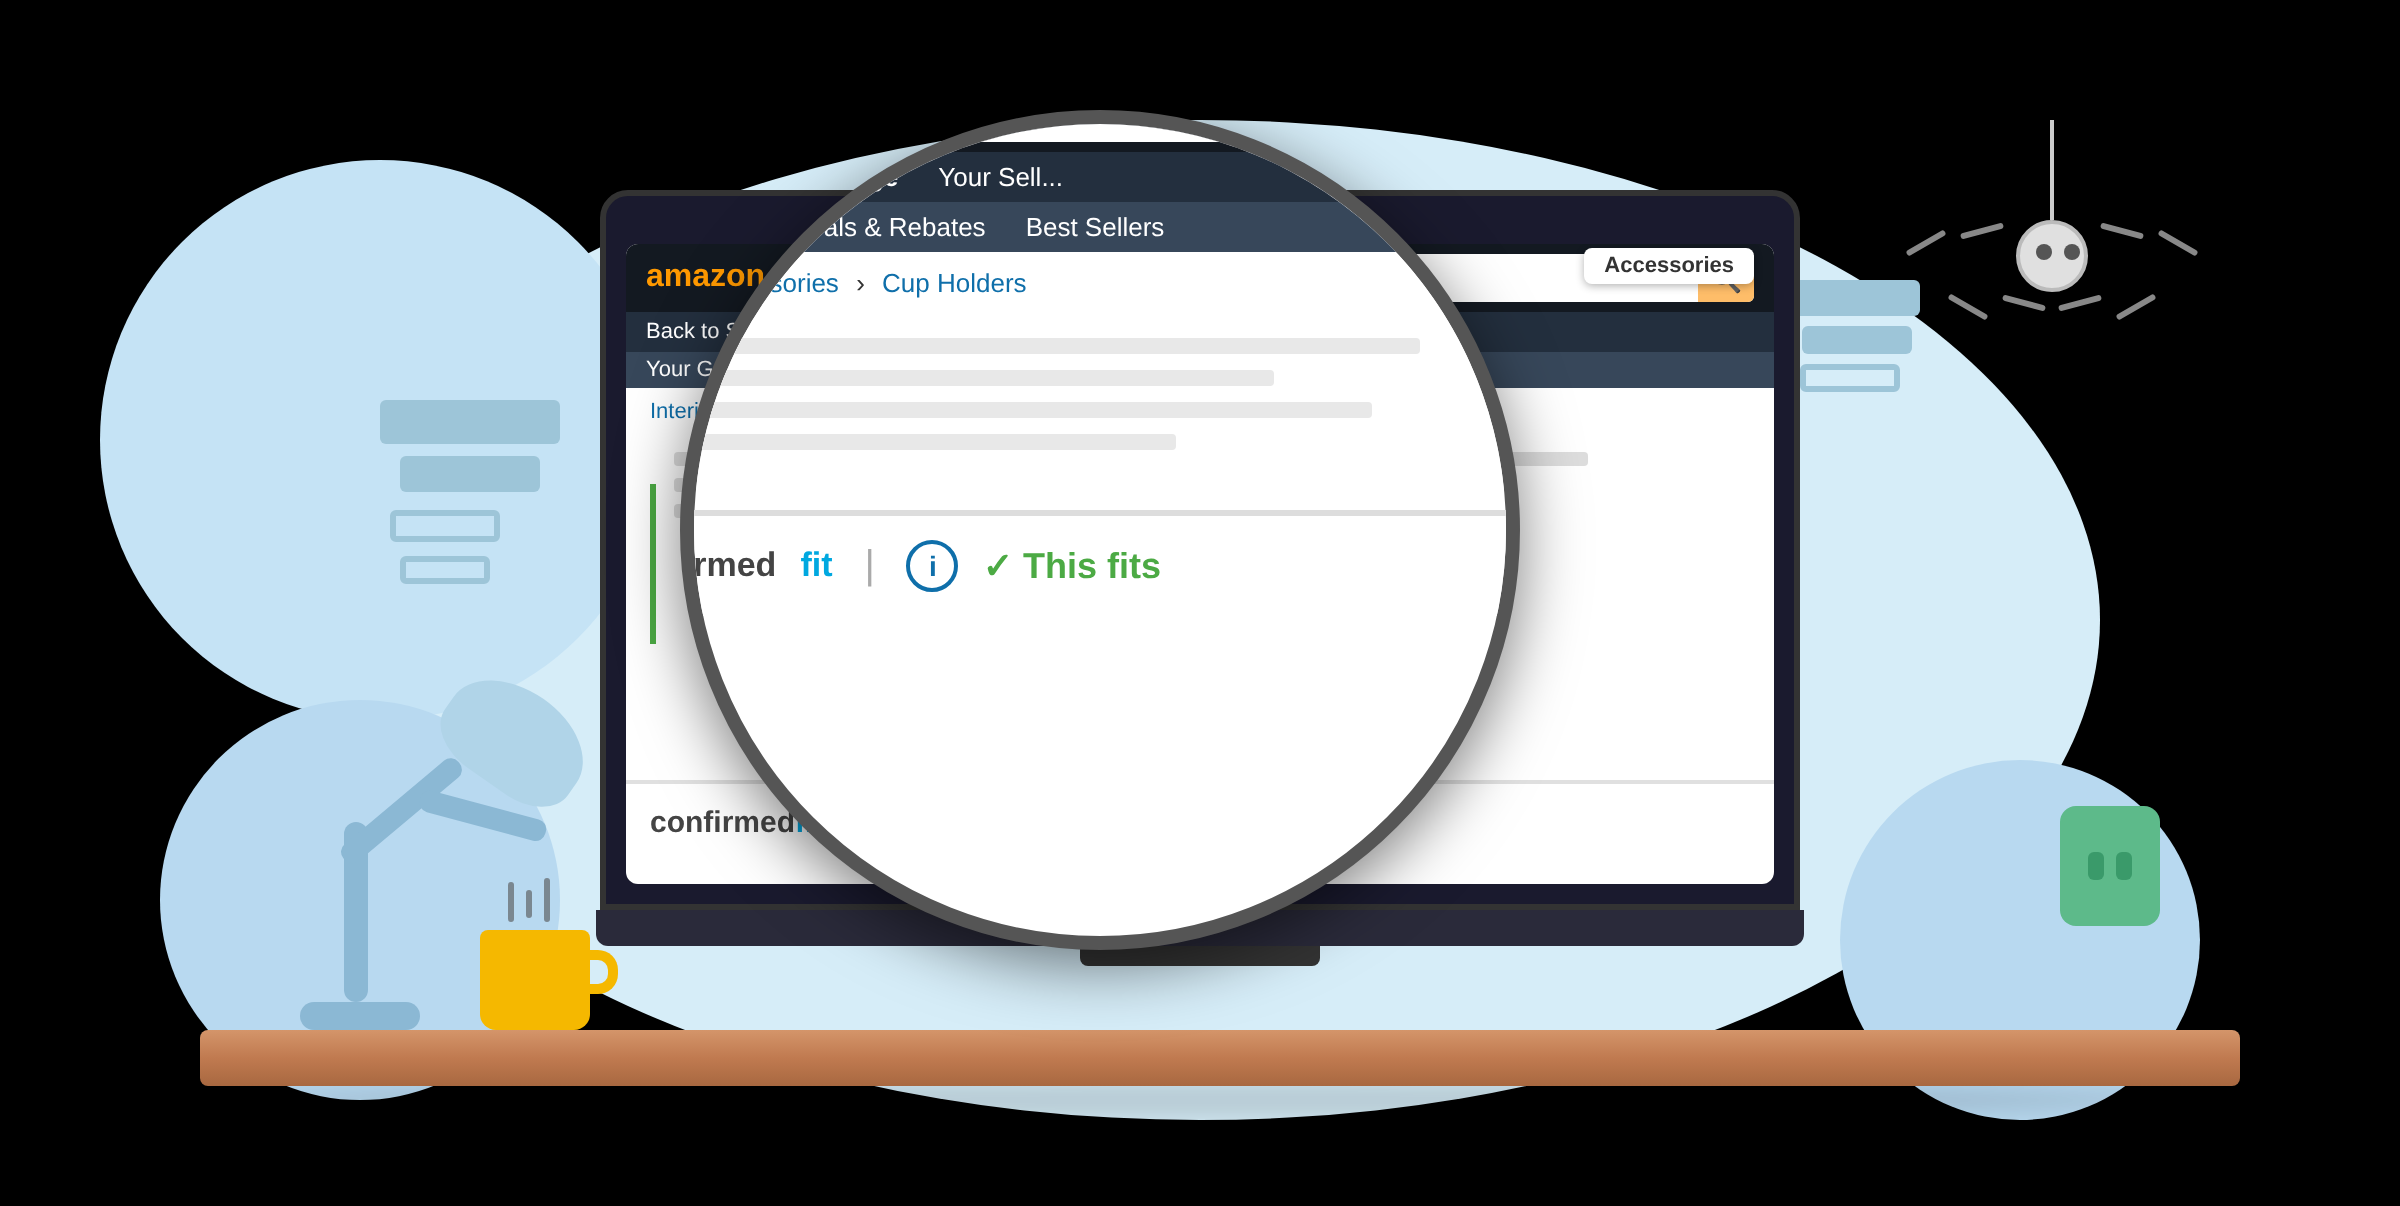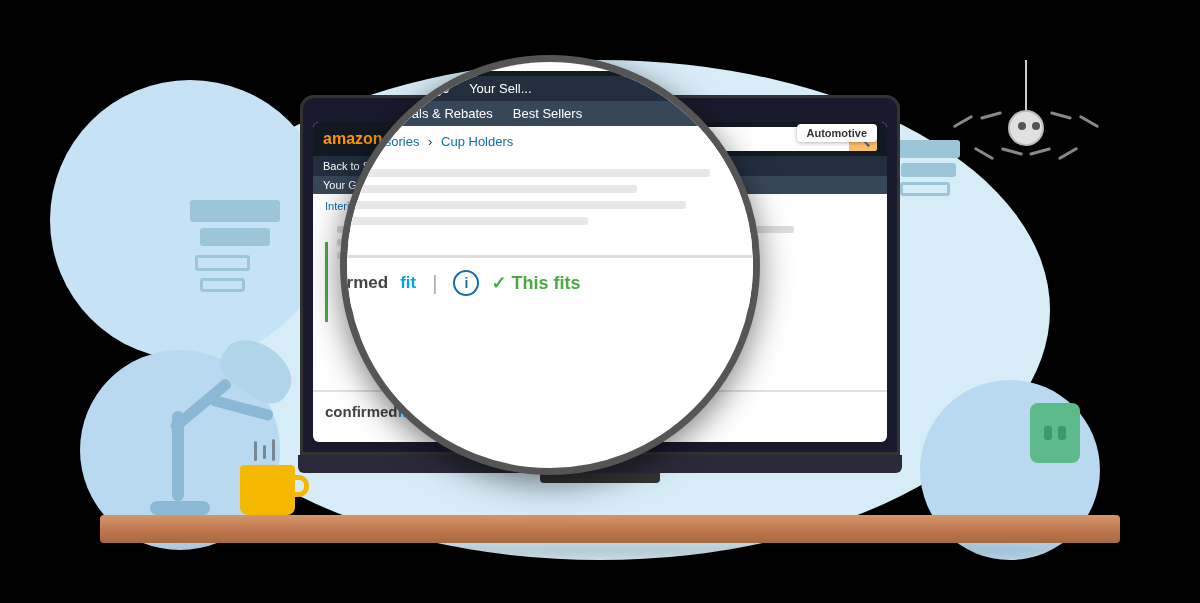--- a/index.html
+++ b/index.html
@@ -286,21 +286,21 @@
             <input style="flex: 1 1 0%; border: none; font-size: 11px; padding: 2px 6px; outline: none;">
             <button style="background:#febd69;border:none;width:28px;cursor:pointer;">🔍</button>
           </div>
         </div>
 
         <div style="background:#232f3e;padding:4px 10px;display:flex;gap:14px;font-size:11px;color:#fff;position:relative;">
           <span style="cursor:pointer;white-space:nowrap;">Back to School</span>
           <span style="cursor:pointer;white-space:nowrap;font-weight:bold;">Off to College</span>
           <span style="cursor:pointer;white-space:nowrap;">Best Sellers</span>
 
-          <div style="position:absolute;top:-32px;right:10px;background:#fff;border-radius:4px;padding:3px 10px;font-size:11px;color:#333;font-weight:bold;box-shadow:0 1px 4px rgba(0,0,0,0.3);">Automotive</div>
+          <div style="position:absolute;top:-32px;right:10px;background:#fff;border-radius:4px;padding:3px 10px;font-size:11px;color:#333;font-weight:bold;box-shadow:0 1px 4px rgba(0,0,0,0.3);">Accessories</div>
         </div>
 
         <div style="background:#37475a;padding:3px 10px;display:flex;gap:14px;font-size:11px;color:#fff;">
           <span style="cursor:pointer;">Your Garage</span>
           <span style="cursor:pointer;">Deals &amp; Rebates</span>
           <span style="cursor:pointer;">Best Sellers</span>
         </div>
 
         <div style="padding:6px 12px;font-size:11px;color:#0f6faa;background:#fff;">
           <span>Interior Accessories</span>

